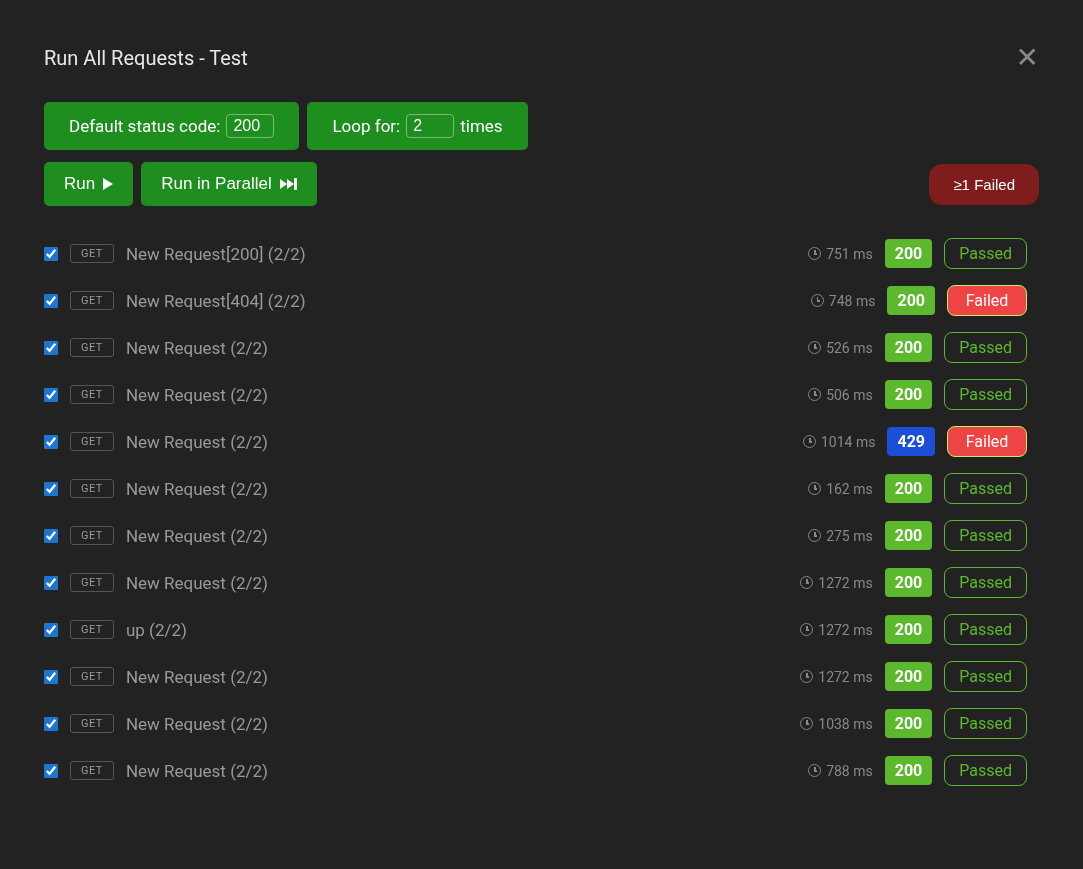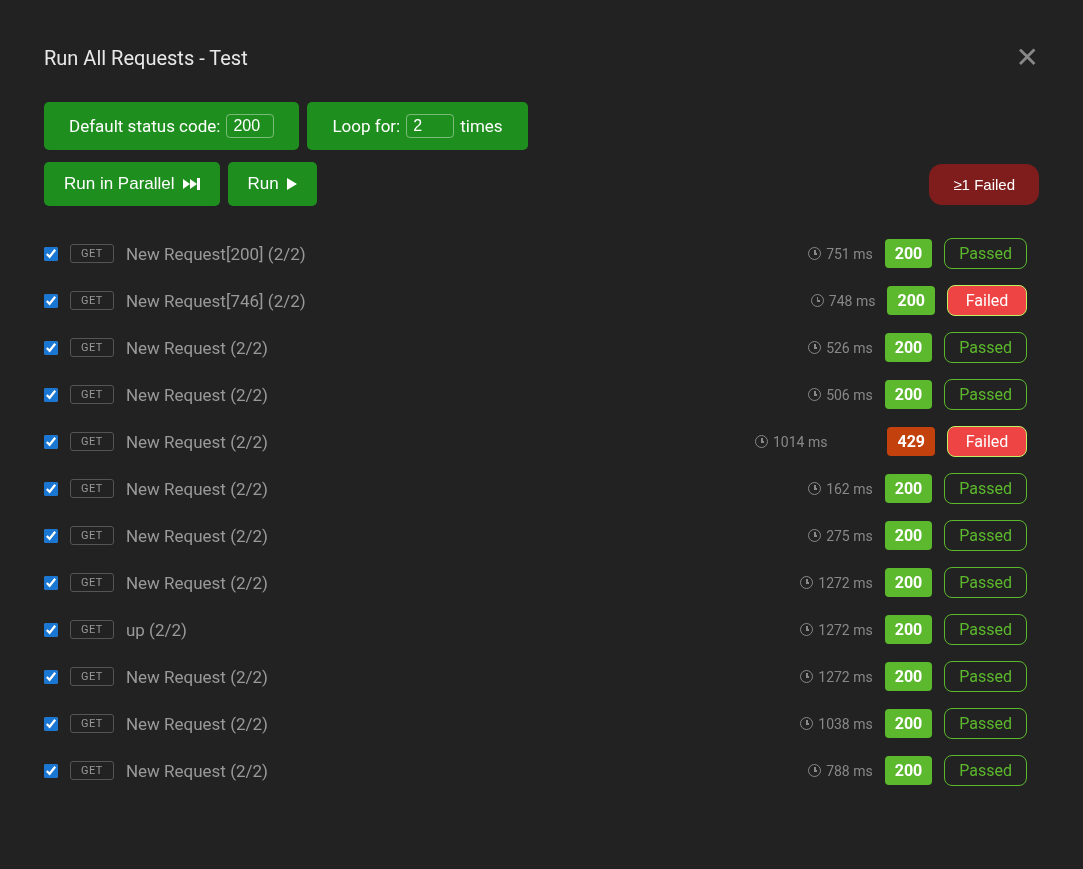--- a/index.html
+++ b/index.html
@@ -201,22 +201,21 @@
       font-size: 16px;
       padding: 5px 10px;
       border-radius: 4px;
       min-width: 46px;
       text-align: center;
     }
     .status-200 {
       background: #5cb82c;
     }
     .status-429 {
-      background: #c2410c;
-      margin-left: 48px;
+      background: #1d4ed8;
     }
     .result-badge {
       font-size: 16px;
       padding: 5px 14px;
       border-radius: 8px;
       min-width: 80px;
       text-align: center;
     }
     .result-passed {
       background: transparent;
@@ -248,51 +247,51 @@
     <div class="green-pill">
       <span>Loop for:</span>
       <input class="pill-input" value="2" style="">
       <span>times</span>
     </div>
   </div>
 
   <div class="controls-row2">
     <div class="btn-group">
       <button class="btn">
+        <span>Run</span>
+        <span class="icon-play"></span>
+      </button>
+      <button class="btn">
         <span>Run in Parallel</span>
         <span class="icon-fast">
           <span class="icon-fast-tri"></span>
             <span class="icon-fast-tri"></span>
             <span class="icon-fast-bar"></span>
         </span>
-      </button>
-      <button class="btn">
-        <span>Run</span>
-        <span class="icon-play"></span>
       </button>
     </div>
     <button class="btn-danger">≥1 Failed</button>
   </div>
 
   <div class="scroll-area" id="request-list">
   <div class="request-row">
         <input type="checkbox" class="checkbox" checked="" style="">
         <span class="method-badge">GET</span>
         <span class="request-name">New Request[200] (2/2)</span>
         <span class="timing">
           <span class="clock-icon"></span>
           <span>751 ms</span>
         </span>
         <span class="status-code status-200">200</span>
         <span class="result-badge result-passed">Passed</span>
       </div>
       <div class="request-row">
         <input type="checkbox" class="checkbox" checked="" style="">
         <span class="method-badge">GET</span>
-        <span class="request-name">New Request[746] (2/2)</span>
+        <span class="request-name">New Request[404] (2/2)</span>
         <span class="timing">
           <span class="clock-icon"></span>
           <span>748 ms</span>
         </span>
         <span class="status-code status-200">200</span>
         <span class="result-badge result-failed">Failed</span>
       </div>
       <div class="request-row">
         <input type="checkbox" class="checkbox" checked="" style="">
         <span class="method-badge">GET</span>

